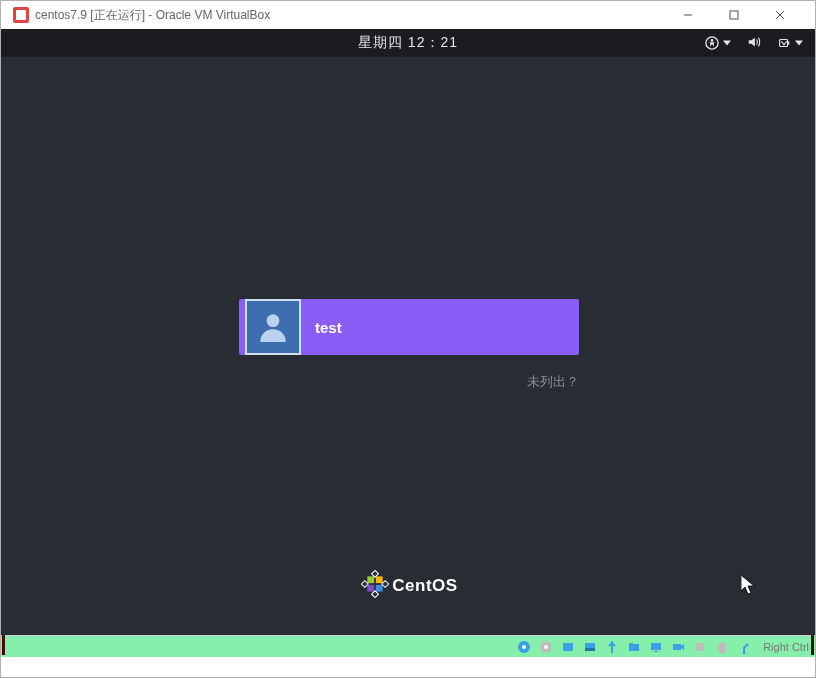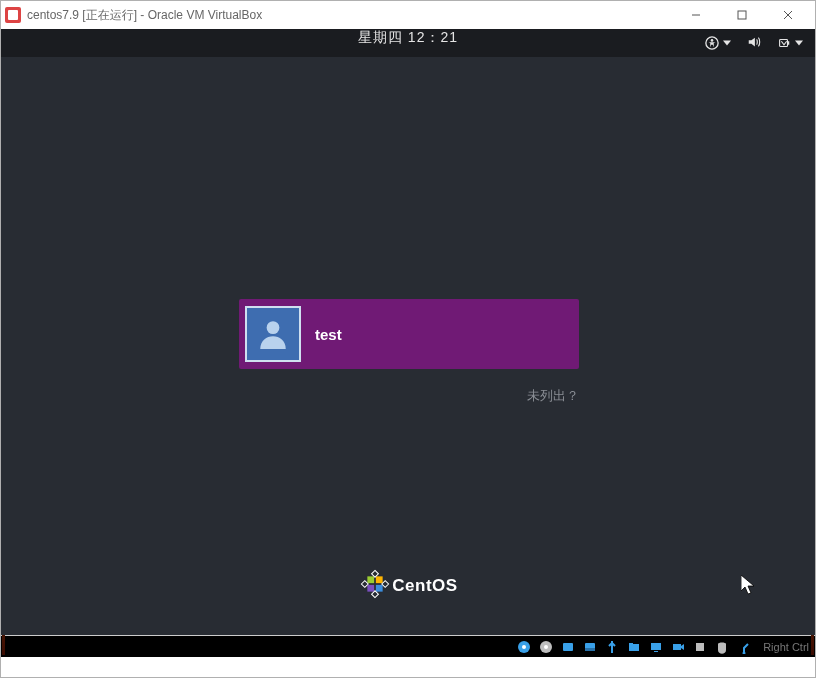--- a/index.html
+++ b/index.html
@@ -1,56 +1,56 @@
 <!DOCTYPE html>
 <html><head>
 <meta charset="utf-8">
 <style>
   * { box-sizing: border-box; margin: 0; padding: 0; font-family: "Segoe UI", Tahoma, sans-serif; }
   body { width: 816px; height: 678px; background: #fff; overflow: hidden; position: relative; }
 
   
   .vb-window { position: absolute; inset: 0; background: #fff; border: 1px solid #b0b0b0; }
-  .titlebar { height: 28px; display: flex; align-items: center; padding: 0 4px; background: #fff; color: #666; font-size: 12px; }
+  .titlebar { height: 28px; display: flex; align-items: center; padding: 0 12px; background: #fff; color: #666; font-size: 12px; }
   .titlebar .app-icon { width: 16px; height: 16px; margin-right: 6px; }
   .titlebar .title-text { flex: 1; white-space: nowrap; }
   .titlebar .win-controls { display: flex; gap: 0; }
   .titlebar .win-btn { width: 46px; height: 28px; display: flex; align-items: center; justify-content: center; color: #555; font-size: 12px; }
   .titlebar .win-btn svg { width: 10px; height: 10px; }
 
   .menubar { height: 20px; display: flex; align-items: center; padding: 0 6px; gap: 14px; font-size: 12px; color: #333; }
   .menubar .menu-item { cursor: default; }
 
   
   .guest { position: relative; width: 100%; height: 606px; background: #282c33; overflow: hidden; }
 
   
-  .top-panel { position: absolute; top: 0; left: 0; right: 0; height: 28px; background: #1a1c20; display: flex; align-items: flex-start; justify-content: center; color: #e5e5e5; font-size: 14px; letter-spacing: 1px; }
+  .top-panel { position: absolute; top: 0; left: 0; right: 0; height: 28px; background: #1a1c20; display: flex; align-items: center; justify-content: center; color: #e5e5e5; font-size: 14px; letter-spacing: 1px; }
   .top-panel .clock { font-weight: 500; white-space: pre; }
   .top-panel .panel-right { position: absolute; right: 12px; top: 0; height: 100%; display: flex; align-items: center; gap: 16px; color: #ddd; }
   .panel-right .ip { display: flex; align-items: center; gap: 4px; }
   .panel-right svg { width: 14px; height: 14px; fill: #e5e5e5; }
 
   
   .login-area { position: absolute; left: 238px; top: 270px; width: 340px; }
-  .user-card { background: #701a75; height: 70px; display: flex; align-items: center; padding: 6px; color: #fff; border-radius: 2px; }
+  .user-card { background: #8b5cf6; height: 56px; display: flex; align-items: center; padding: 6px; color: #fff; border-radius: 2px; }
   .user-avatar { width: 56px; height: 56px; border: 2px solid #cfe0f0; background: #3e6db0; display: flex; align-items: center; justify-content: center; margin-right: 14px; }
   .user-avatar svg { width: 34px; height: 34px; fill: #b9d2ed; }
   .user-name { font-size: 15px; font-weight: 600; }
   .not-listed { margin-top: 18px; color: #8a8e95; font-size: 13px; padding-left: 4px; text-align: right; }
 
   
   .branding { position: absolute; bottom: 30px; left: 0; right: 0; display: flex; align-items: center; justify-content: center; gap: 0; color: #fff; }
   .branding .brand-text { font-size: 17px; font-weight: 700; letter-spacing: 0.5px; }
 
   
   .cursor { position: absolute; right: 60px; bottom: 40px; width: 14px; height: 20px; }
 
   
-  .statusbar { height: 22px; display: flex; align-items: center; justify-content: flex-end; padding: 0 6px; gap: 4px; font-size: 11px; color: #555; border-top: 1px solid #ccc; background: #000000; }
+  .statusbar { height: 22px; display: flex; align-items: center; justify-content: flex-end; padding: 0 6px; gap: 4px; font-size: 11px; color: #555; border-top: 1px solid #ccc; background: #86efac; }
   .statusbar svg { width: 14px; height: 14px; }
   .statusbar .sb-icon { display: flex; align-items: center; justify-content: center; width: 18px; height: 16px; }
   .statusbar .host-key { margin-left: 6px; color: #777; }
 
   
   .guest-border-left, .guest-border-right { position: absolute; top: 48px; width: 3px; height: 606px; background: linear-gradient(#d65a1a, #7a1a00 40%, #e68a2a 60%, #3a0a00); }
   .guest-border-left { left: 1px; }
   .guest-border-right { right: 1px; }
 </style>
 </head>

